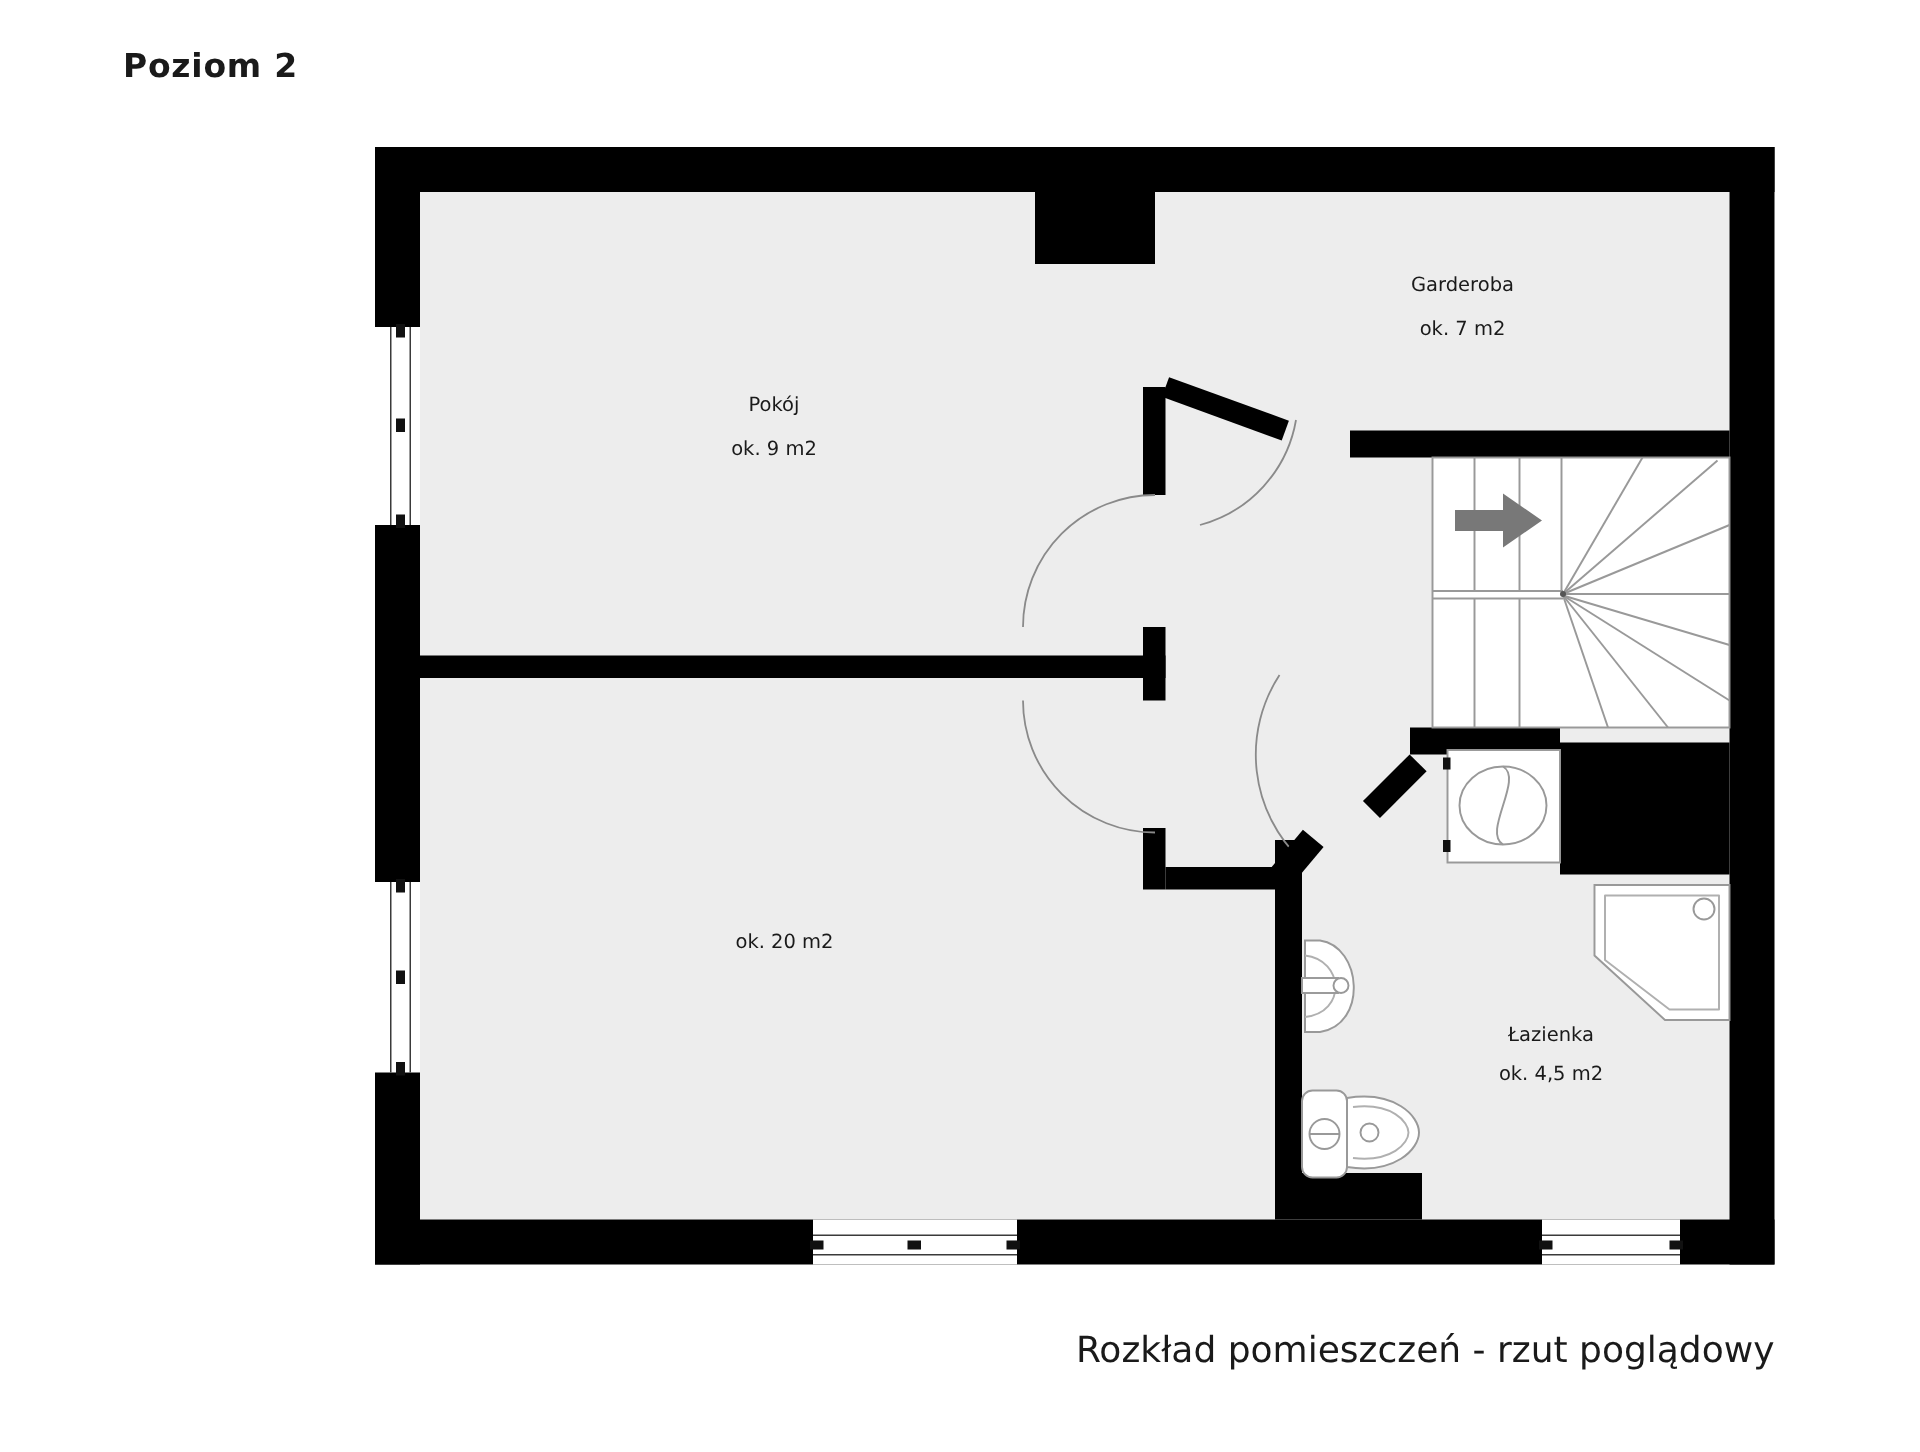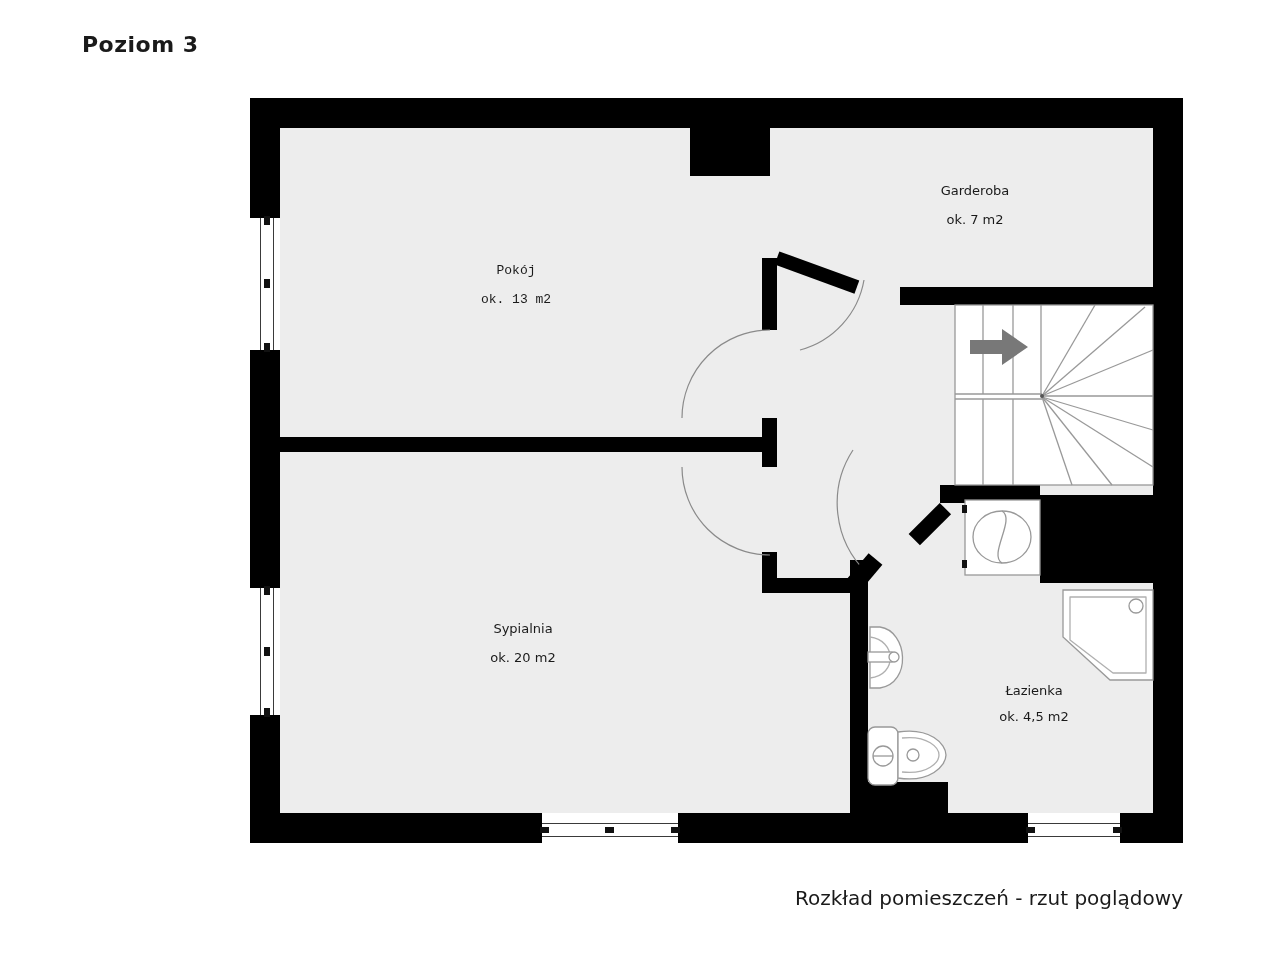--- a/index.html
+++ b/index.html
@@ -1,39 +1,39 @@
 <!DOCTYPE html>
 <html><head>
 <meta charset="utf-8">
 <style>
   html,body{margin:0;padding:0;}
   body{
     width:1280px;height:968px;background:#ffffff;position:relative;overflow:hidden;
     font-family:"DejaVu Sans","Liberation Sans",sans-serif;color:#1a1a1a;
   }
   .page-title{position:absolute;left:82px;top:32px;font-size:22px;font-weight:bold;letter-spacing:.5px;}
-  .caption{position:absolute;right:97px;top:886px;font-size:20px;}
+  .caption{position:absolute;right:97px;top:886px;font-size:24px;}
   .plan{position:absolute;left:250px;top:98px;width:933px;height:745px;}
   .floor{position:absolute;left:30px;top:30px;width:873px;height:685px;background:#ededed;}
   .wall{position:absolute;background:#000;}
   .window{position:absolute;background:#fff;}
   .window .glass{position:absolute;}
   .window.v .glass{left:10px;top:0;bottom:0;width:12px;border-left:1.5px solid #3a3a3a;border-right:1.5px solid #3a3a3a;}
   .window.h .glass{top:10px;left:0;right:0;height:12px;border-top:1.5px solid #3a3a3a;border-bottom:1.5px solid #3a3a3a;}
   .window .tick{position:absolute;background:#111;}
   .window.v .tick{left:14px;width:6px;height:9px;}
   .window.h .tick{top:14px;width:9px;height:6px;}
   .svg-overlay{position:absolute;left:0;top:0;width:933px;height:745px;}
   .room-label{position:absolute;width:220px;text-align:center;font-size:13px;line-height:29px;}
   .room-label .nm,.room-label .ar{display:block;}
 </style>
 </head>
 <body>
 
-<div class="page-title">Poziom 3</div>
+<div class="page-title">Poziom 2</div>
 
 <div class="plan">
 
   <div class="floor"></div>
 
   <div class="wall" style="left:0;top:0;width:933px;height:30px;"></div>
   <div class="wall" style="left:0;top:0;width:30px;height:745px;"></div>
   <div class="wall" style="left:903px;top:0;width:30px;height:745px;"></div>
   <div class="wall" style="left:0;top:715px;width:933px;height:30px;"></div>
 
@@ -135,30 +135,29 @@
     <g stroke="#999" fill="#ffffff" stroke-width="1.3">
       <rect x="618" y="629" width="30" height="58" rx="7"></rect>
       <circle cx="633" cy="658" r="10" fill="none"></circle>
       <line x1="623" y1="658" x2="643" y2="658"></line>
       <path d="M 648 634 C 680 629 696 646 696 657 C 696 668 680 685 648 680 Z"></path>
       <path d="M 652 640 C 678 637 689 650 689 657 C 689 664 678 677 652 674" fill="none" stroke="#b0b0b0"></path>
       <circle cx="663" cy="657" r="6" fill="none"></circle>
     </g>
   </svg>
 
-  <div class="room-label" style="left:156px;top:158px;font-family:Liberation Mono, monospace;">
+  <div class="room-label" style="left:156px;top:158px;">
     <span class="nm">Pokój</span>
-    <span class="ar">ok. 13 m2</span>
+    <span class="ar">ok. 9 m2</span>
   </div>
   <div class="room-label" style="left:615px;top:78px;">
     <span class="nm">Garderoba</span>
     <span class="ar">ok. 7 m2</span>
   </div>
   <div class="room-label" style="left:163px;top:516px;">
-    <span class="nm">Sypialnia</span>
     <span class="ar">ok. 20 m2</span>
   </div>
   <div class="room-label" style="left:674px;top:580px;line-height:26px;">
     <span class="nm">Łazienka</span>
     <span class="ar">ok. 4,5 m2</span>
   </div>
 
 </div>
 
 <div class="caption">Rozkład pomieszczeń - rzut poglądowy</div>

